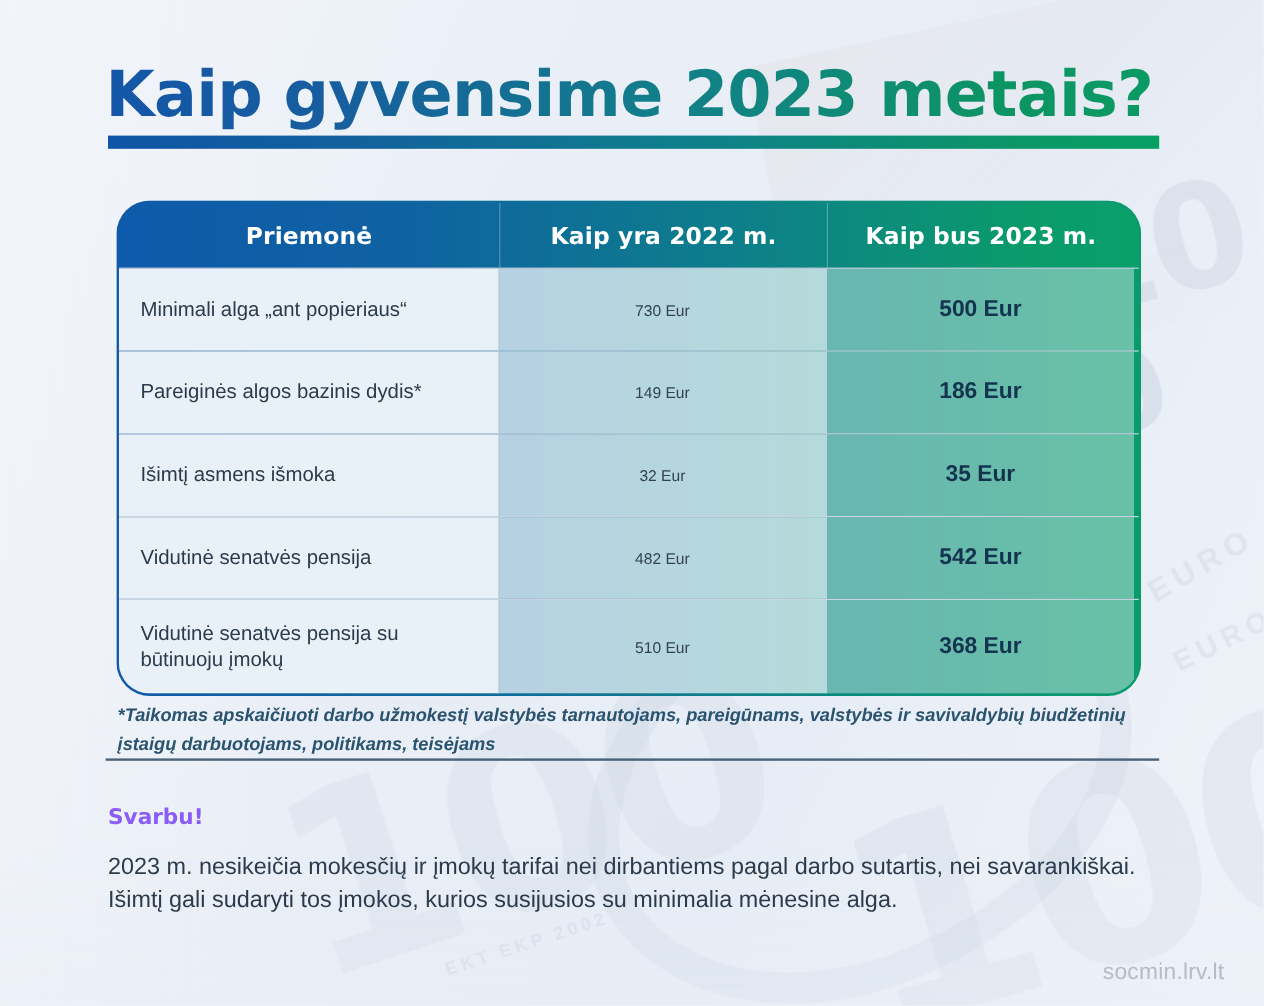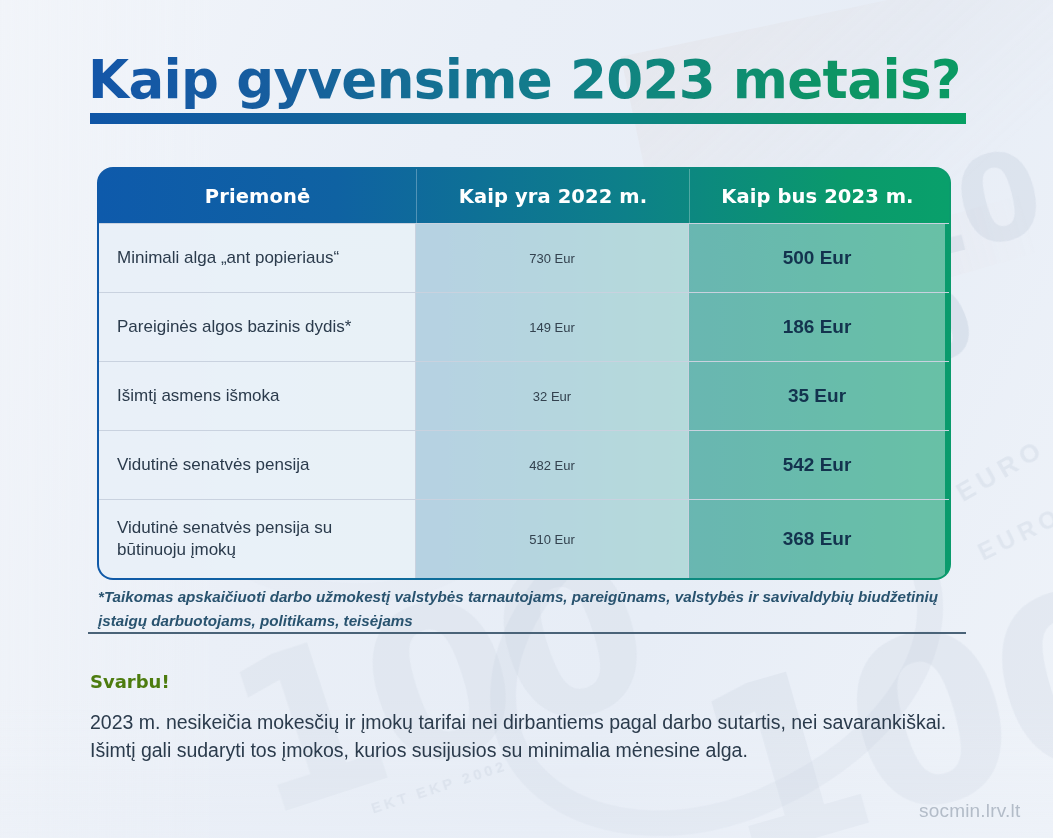--- a/index.html
+++ b/index.html
@@ -161,21 +161,21 @@
     height: 11px;
     background: linear-gradient(90deg, #0f55a6 0%, #12629c 25%, #0f7f8c 55%, #0b9568 85%, #07a063 100%);
   }
 
   
   #comparison-table {
     position: absolute;
     top: 167px;
     left: 97px;
     width: 850px;
-    border-radius: 16px;
+    border-radius: 28px;
     overflow: hidden;
     border: 2px solid transparent;
     background:
       linear-gradient(#ffffff00, #ffffff00) padding-box,
       linear-gradient(90deg, #1059a8 0%, #0f6d9a 40%, #0c8a7f 70%, #0a9b6c 100%) border-box;
   }
   .t-row {
     display: flex;
     align-items: stretch;
   }
@@ -250,21 +250,21 @@
     height: 2px;
     background: #4a6378;
   }
 
   #important-heading {
     position: absolute;
     top: 656px;
     left: 90px;
     font-size: 18px;
     font-weight: 700;
-    color: #4d7c0f;
+    color: #8b5cf6;
     font-family: "DejaVu Sans", sans-serif;
   }
 
   #important-body {
     position: absolute;
     top: 688px;
     left: 90px;
     width: 862px;
     font-size: 19.5px;
     line-height: 1.44;

